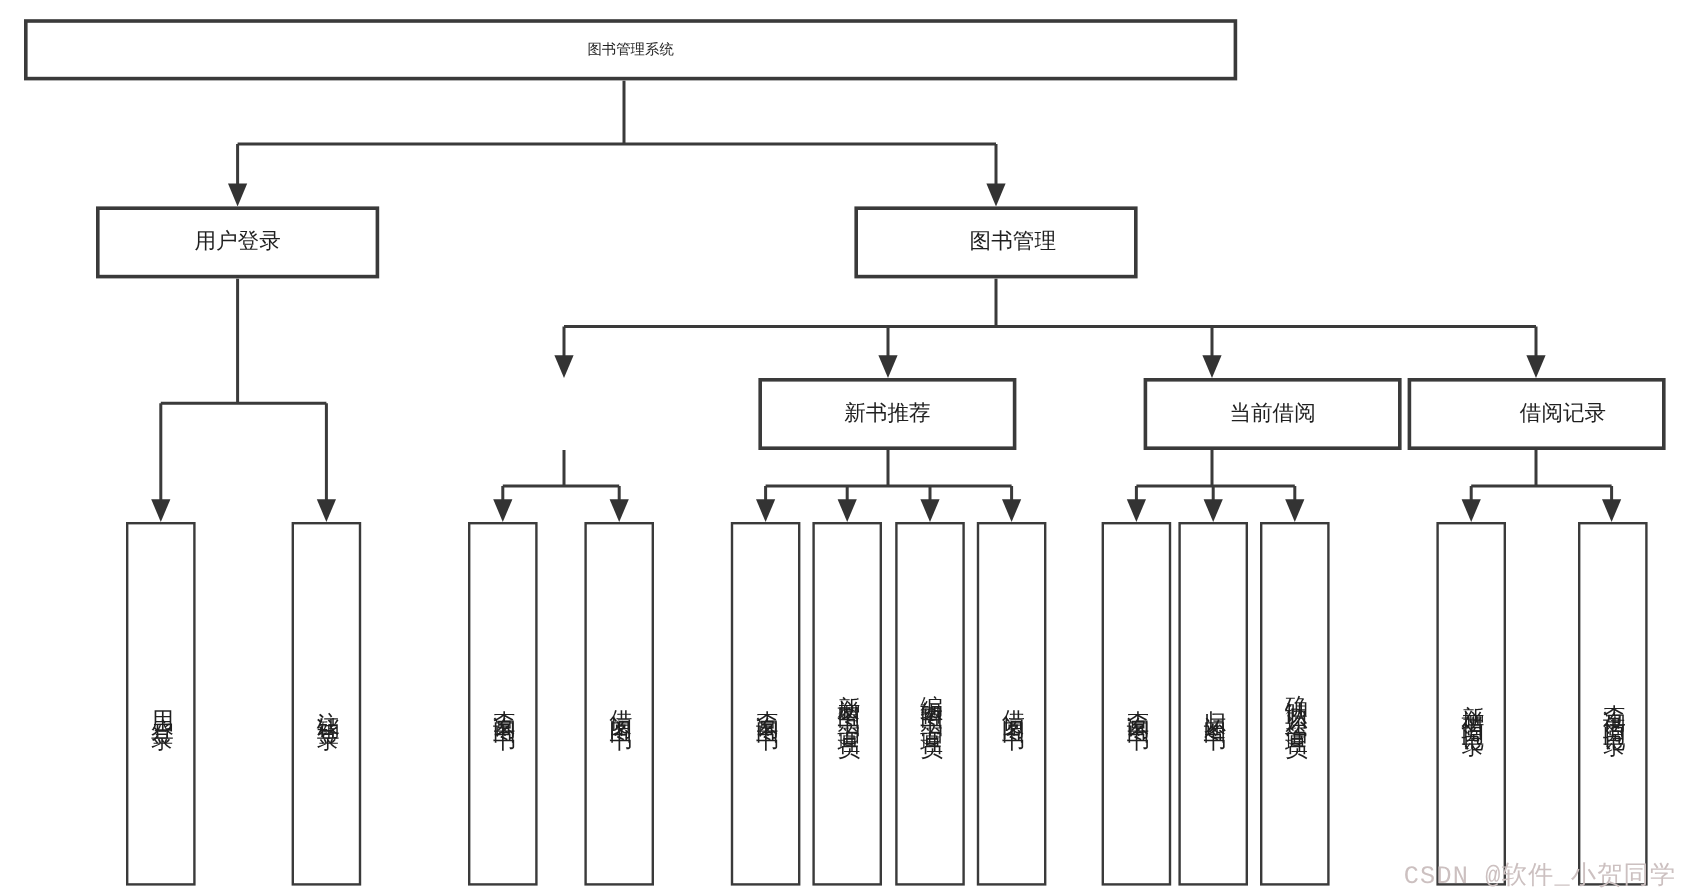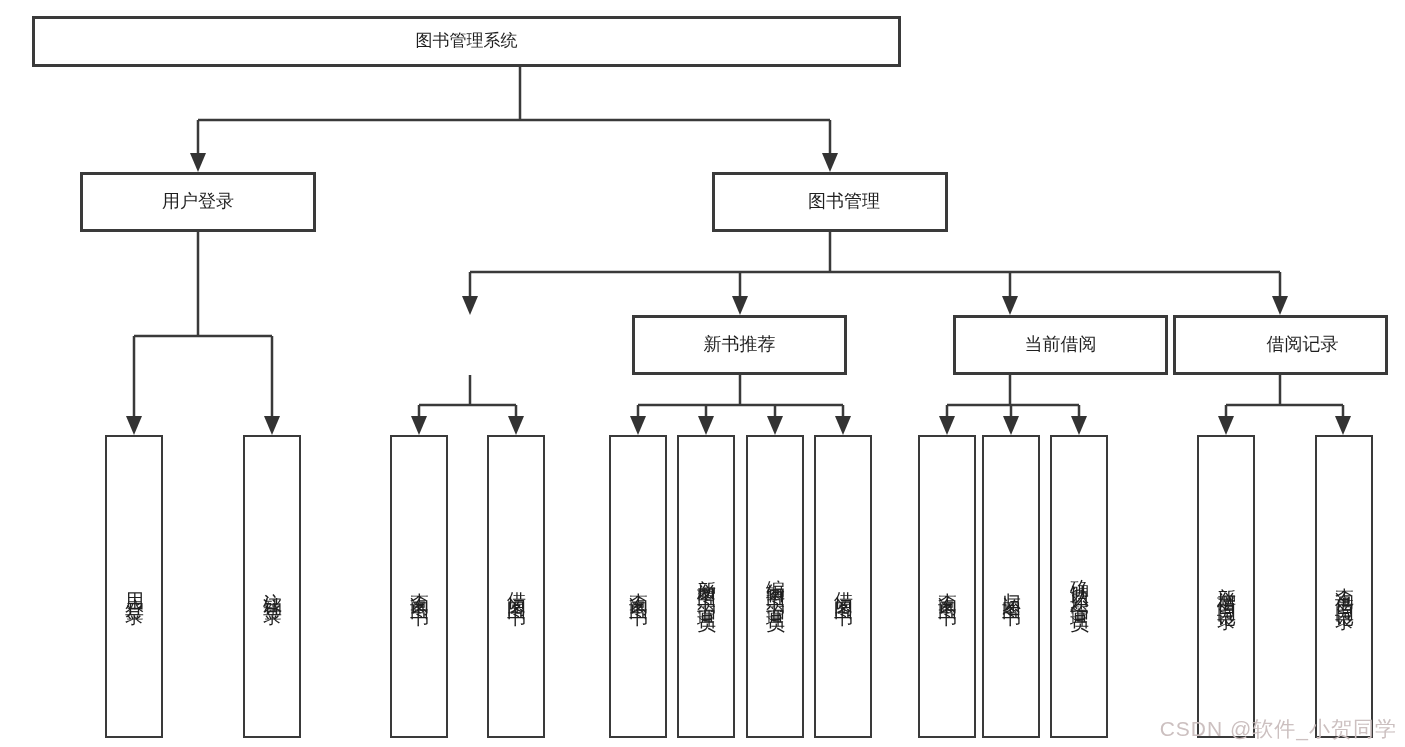--- a/index.html
+++ b/index.html
@@ -30,23 +30,23 @@
     background: #ffffff;
     display: flex;
     align-items: center;
     justify-content: center;
     color: #1f1f1f;
     font-size: 18px;
     text-align: center;
     line-height: 1.2;
   }
   .node-root {
-    left: 32px; top: 16px;
-    width: 869px; height: 51px;
-    font-size: 17px;
+    left: 20px; top: 16px;
+    width: 1011px; height: 51px;
+    font-size: 12px;
   }
   .node-l2 { top: 172px; width: 236px; height: 60px; }
   .node-l2a { left: 80px; }
   .node-l2b { left: 712px; padding-left: 28px; }
   .node-l3 { top: 315px; width: 215px; height: 60px; }
   .node-l3a { left: 363px; }
   .node-l3b { left: 632px; }
   .node-l3c { left: 953px; }
   .node-l3d { left: 1173px; padding-left: 44px; }
   .leaf {
@@ -72,20 +72,21 @@
   .leaf-12 { left: 1197px; }
   .leaf-13 { left: 1315px; }
   .watermark {
     position: absolute;
     right: 8px;
     bottom: 4px;
     font-size: 21px;
     color: #ccc0c0;
     letter-spacing: 1px;
     white-space: nowrap;
+    font-family: Liberation Mono, monospace;
   }
 </style>
 </head>
 <body>
 
 <div id="stage">
 
   <svg id="connectors" viewBox="0 0 1405 747" xmlns="http://www.w3.org/2000/svg">
     <g stroke="#3a3a3a" stroke-width="2.5" fill="none">
 

